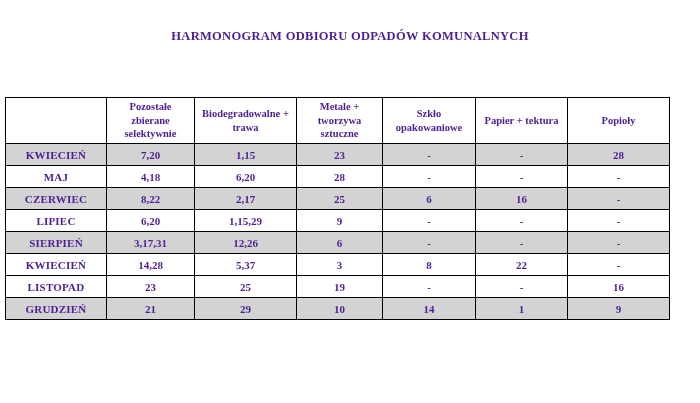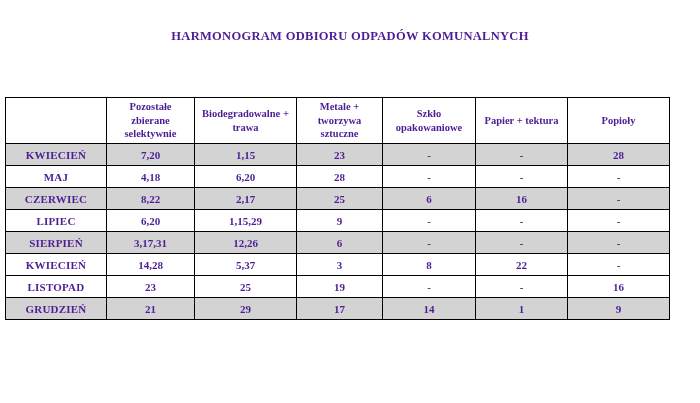--- a/index.html
+++ b/index.html
@@ -161,21 +161,21 @@
           <td>25</td>
           <td>19</td>
           <td>-</td>
           <td>-</td>
           <td>16</td>
         </tr>
         <tr class="shaded">
           <td class="month-cell">GRUDZIEŃ</td>
           <td>21</td>
           <td>29</td>
-          <td>17</td>
+          <td>10</td>
           <td>14</td>
           <td>1</td>
           <td>9</td>
         </tr>
       </tbody>
   </table>
 
 </div>
 
 </body></html>

